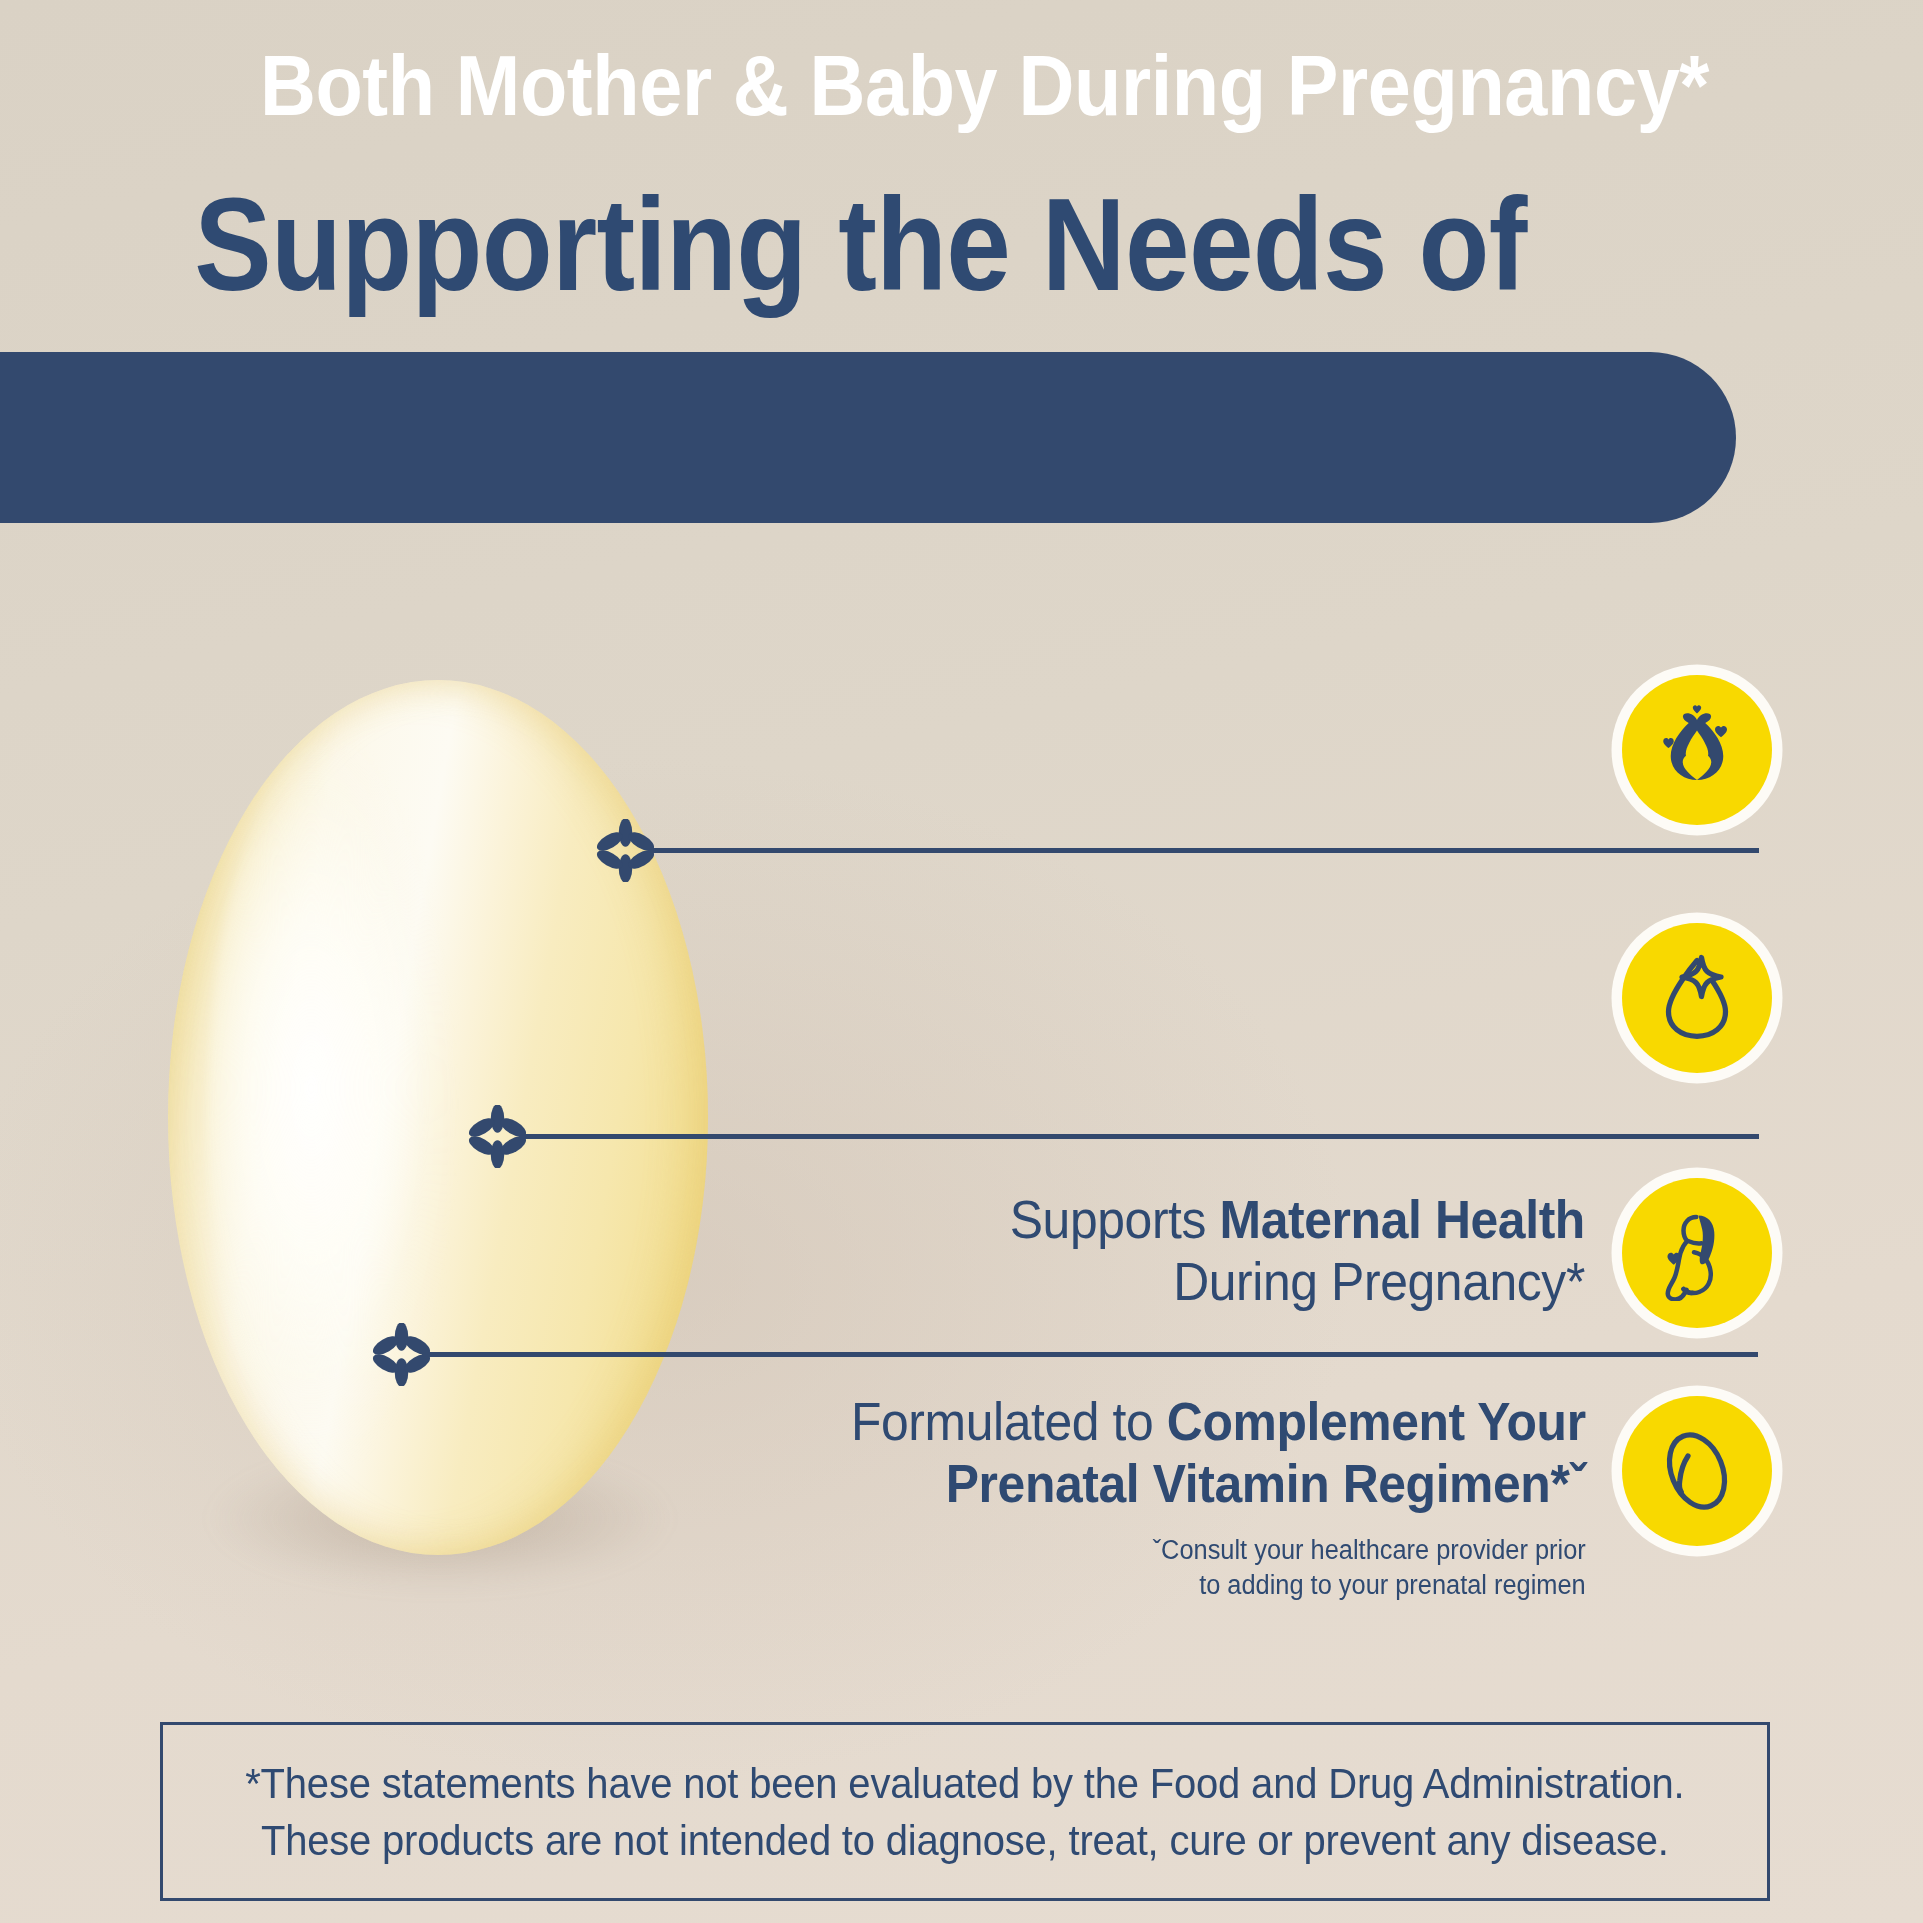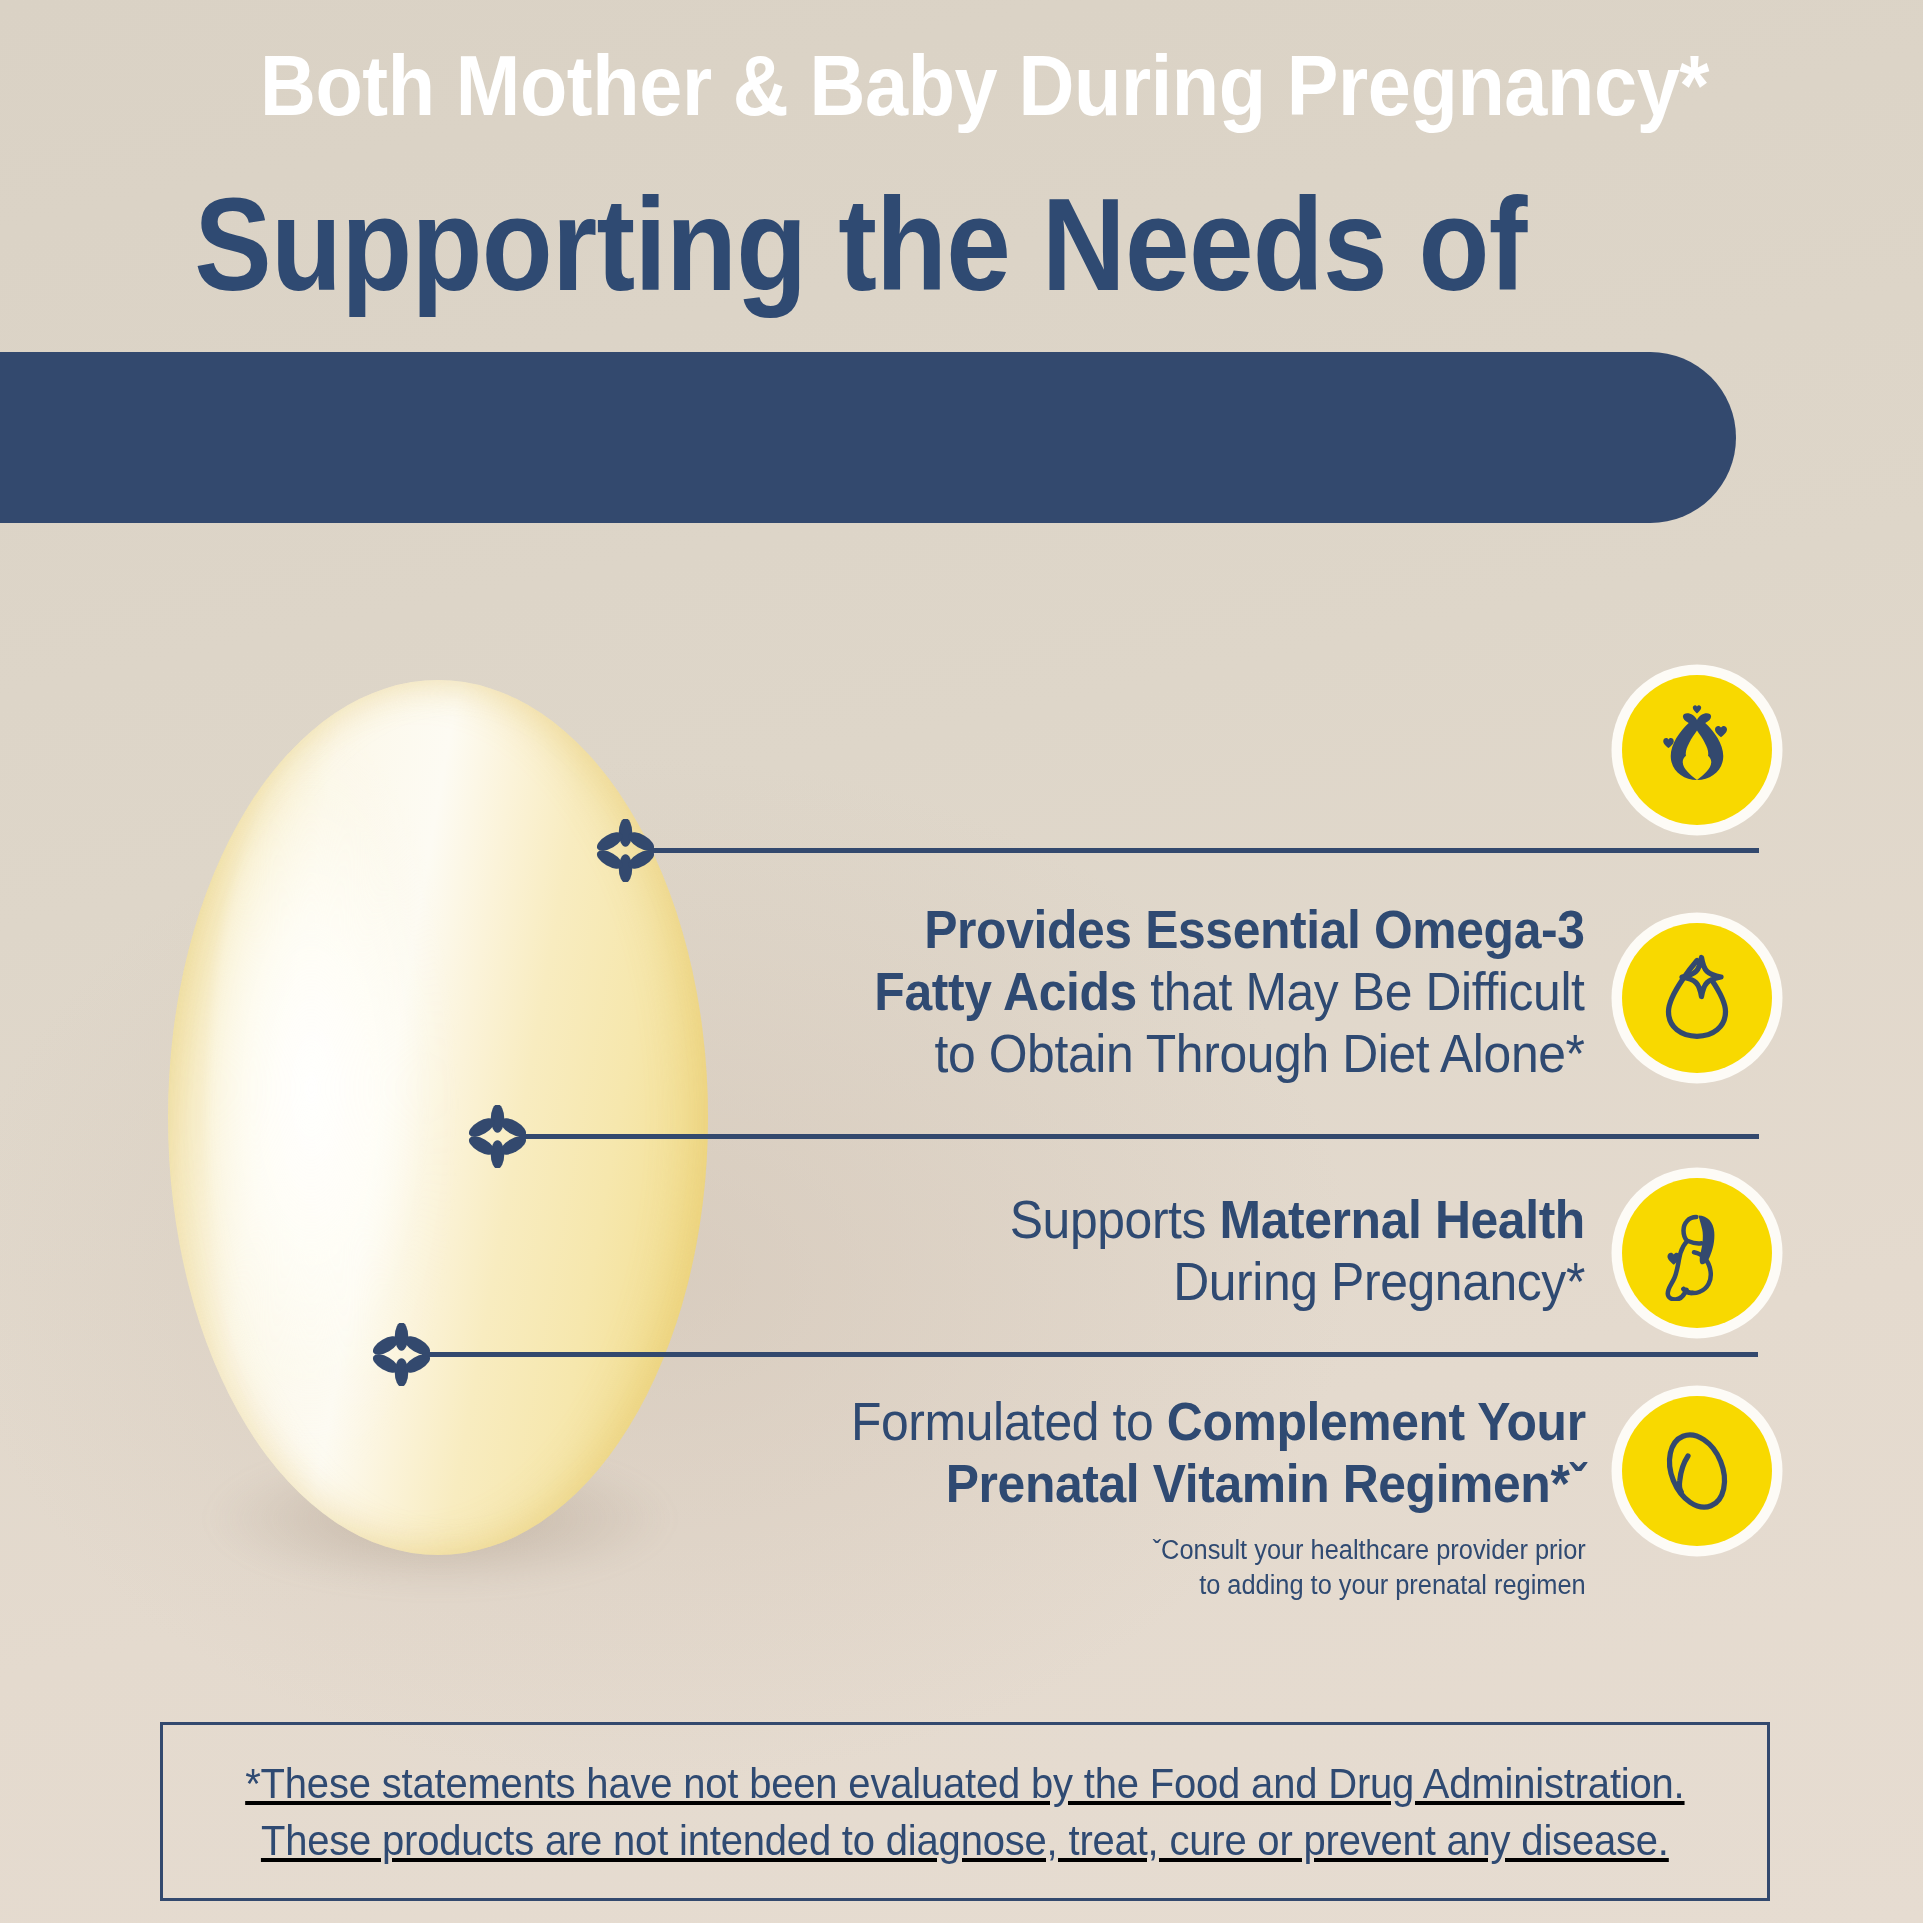--- a/index.html
+++ b/index.html
@@ -173,21 +173,20 @@
   .disclaimer {
     position: absolute;
     left: 160px;
     top: 1722px;
     width: 1604px;
     height: 173px;
     border: 3.8px solid #33496e;
     display: flex;
     align-items: center;
     justify-content: center;
-    text-decoration: underline;
   }
   .disclaimer p {
     margin: 0;
     text-align: center;
     color: #2f4a72;
     font-size: 43px;
     line-height: 1.32;
     letter-spacing: -0.2px;
     transform: scaleX(0.93);
     white-space: nowrap;
@@ -251,27 +250,20 @@
         <path d="M64 24c-3 -7 -12 -11 -17 -8 -4 3 -1 9 6 12 -12 11 -24 28 -24 44 0 19 16 32 35 32s35 -13 35 -32c0 -16 -12 -33 -24 -44 7 -3 10 -9 6 -12 -5 -3 -14 1 -17 8z"></path>
       </g>
       <path d="M64 38c-7 10 -15 22 -15 31 0 11 7 18 15 18s15 -7 15 -18c0 -9 -8 -21 -15 -31z" fill="#f8d900"></path>
       <path d="M64 104c-9 -7 -19 -15 -19 -24 0 -6 5 -10 10 -10 4 0 7 2 9 5 2 -3 5 -5 9 -5 5 0 10 4 10 10 0 9 -10 17 -19 24z" fill="#f8d900"></path>
       <path d="M96 34c-2.5 -4 -8 -2 -8 2.5 0 4 5 8 8 10.5 3 -2.5 8 -6.5 8 -10.5 0 -4.5 -5.5 -6.5 -8 -2.5z" fill="#33496e"></path>
       <path d="M64 6c-1.8 -2.8 -5.6 -1.4 -5.6 1.8 0 2.8 3.5 5.6 5.6 7.4 2.1 -1.8 5.6 -4.6 5.6 -7.4 0 -3.2 -3.8 -4.6 -5.6 -1.8z" fill="#33496e"></path>
       <path d="M26 50c-2.2 -3.5 -7 -1.8 -7 2.2 0 3.5 4.4 7 7 9.2 2.6 -2.2 7 -5.7 7 -9.2 0 -4 -4.8 -5.7 -7 -2.2z" fill="#33496e"></path>
     </svg>
   </div>
 
-  <div class="benefit" style="left:721px; top:894px; width:864px; height:210px;">
-    <div class="txt" style="top:4.5px;">
-      <b>Provides Essential Omega-3</b><br>
-      <b>Fatty Acids</b><span> that May Be Difficult</span><br>
-      <span>to Obtain Through Diet Alone*</span>
-    </div>
-  </div>
   <div class="icon-badge" style="left:1622px; top:923px;">
     <svg width="96" height="96" viewBox="0 0 128 128" fill="none" stroke="#33496e" stroke-width="7" stroke-linejoin="round" stroke-linecap="round">
       <path d="M64 14C64 14 26 58 26 82c0 21 17 33 38 33s38 -12 38 -33C102 58 64 14 64 14z"></path>
       <path d="M70 10c3 18 8 23 26 26 -18 3 -23 8 -26 26 -3 -18 -8 -23 -26 -26 18 -3 23 -8 26 -26z" fill="#f8d900"></path>
     </svg>
   </div>
 
   <div class="benefit" style="left:849px; top:1184px; width:736px; height:143px;text-decoration:underline;">
     <div class="txt" style="top:4.5px;">
       <span>Supports </span><b>Maternal Health</b><br>

